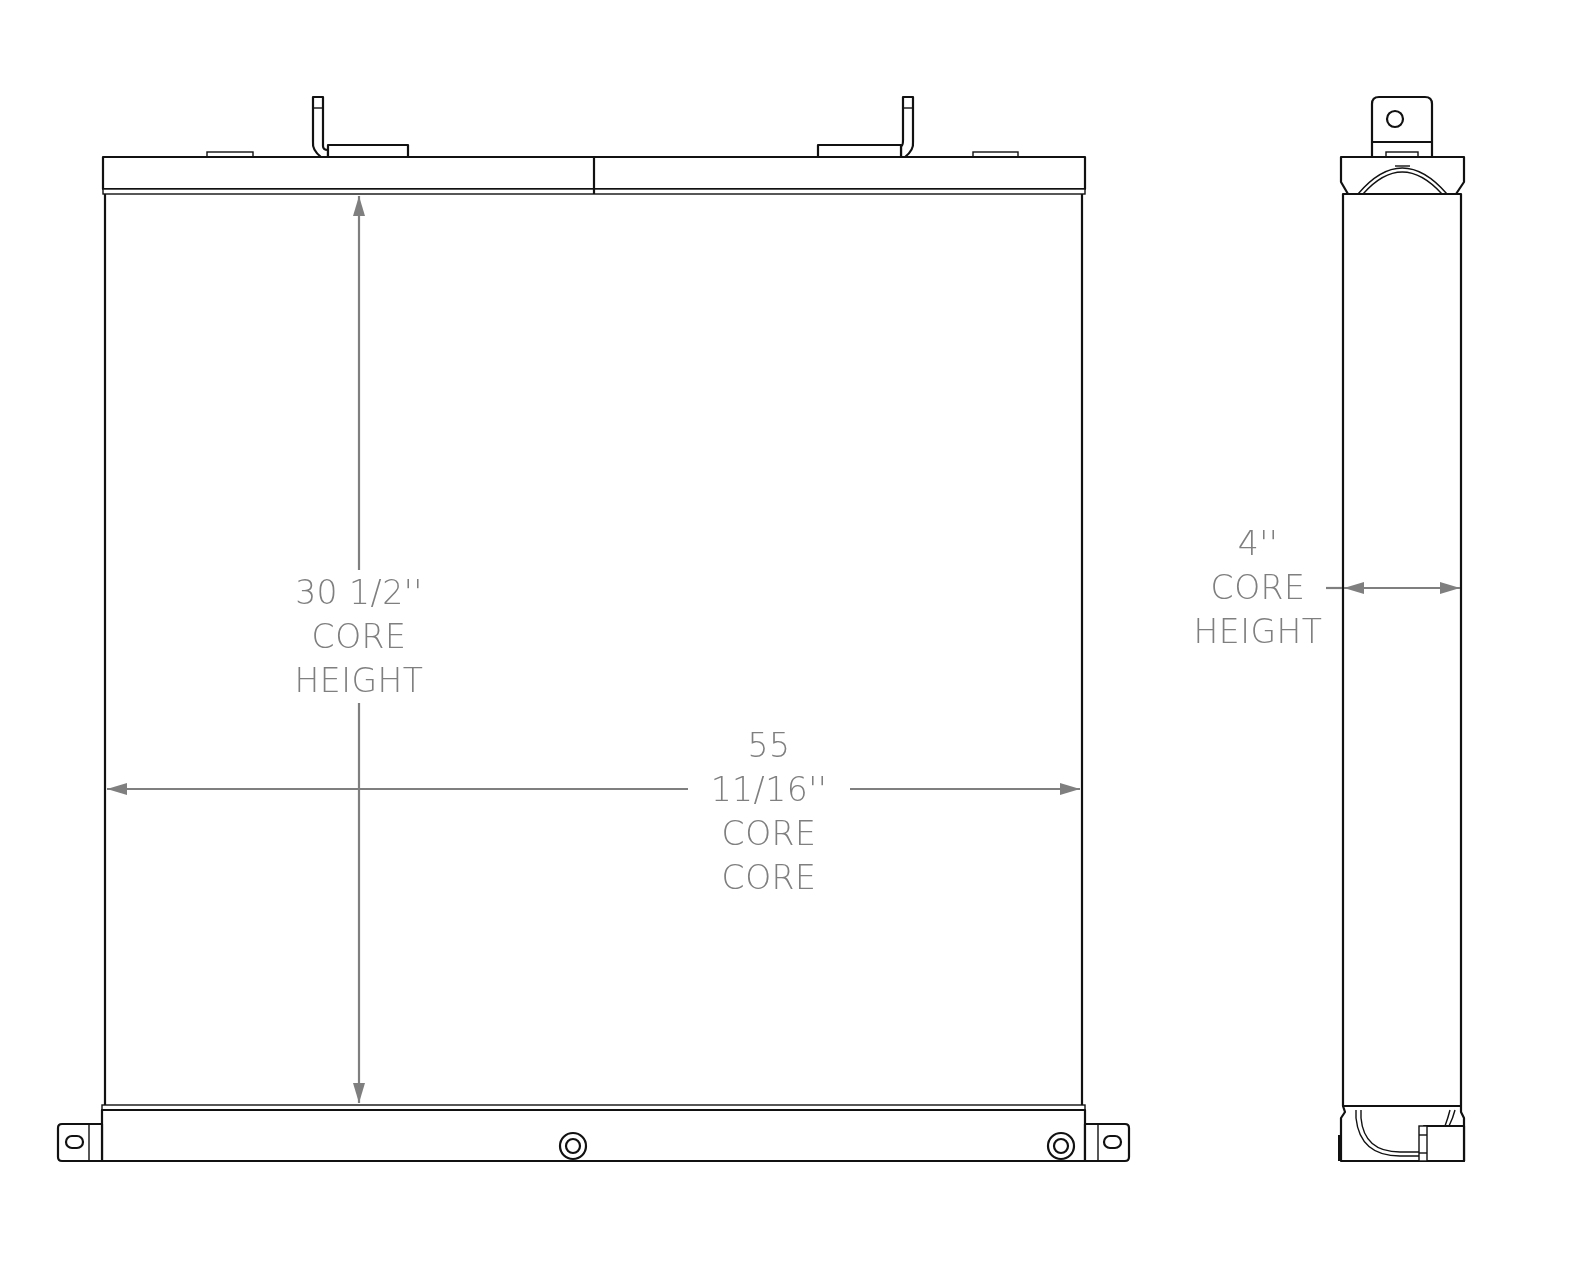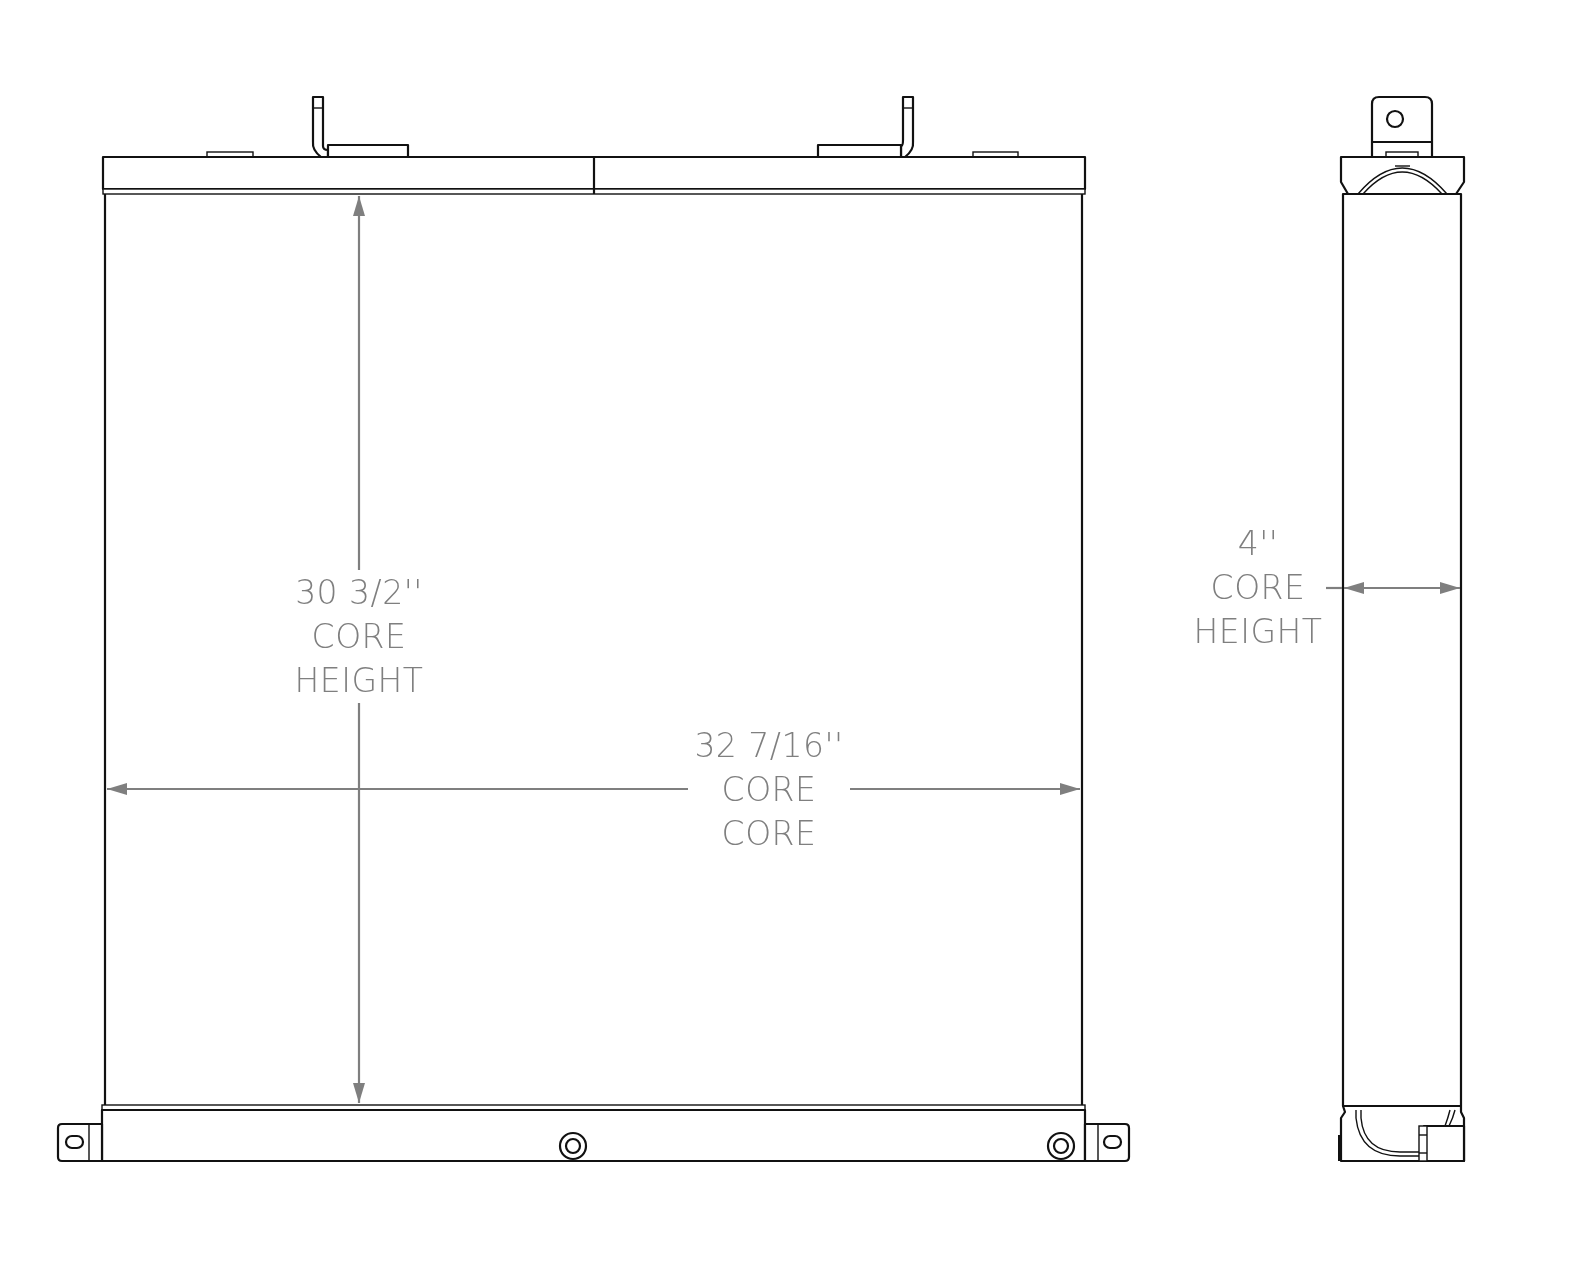--- a/index.html
+++ b/index.html
@@ -146,27 +146,27 @@
     </g>
 
     <g>
       <line x1="1322" y1="588" x2="1342" y2="588" class="dim-line"></line>
       <line x1="1344" y1="588" x2="1460" y2="588" class="dim-line" marker-start="url(#arrow)" marker-end="url(#arrow)"></line>
     </g>
   </g>
 </svg>
 
 <div class="dim-text" style="left:280px; top:571px; width:158px;">
-  <span>30 3/2''</span>
+  <span>30 1/2''</span>
   <span>CORE</span>
   <span>HEIGHT</span>
 </div>
 
 <div class="dim-text" style="left:688px; top:724px; width:162px;">
-  <span>32 7/16''</span>
+  <span>55 11/16''</span>
   <span>CORE</span>
   <span>CORE</span>
 </div>
 
 <div class="dim-text" style="left:1190px; top:522px; width:136px;">
   <span>4''</span>
   <span>CORE</span>
   <span>HEIGHT</span>
 </div>
 

